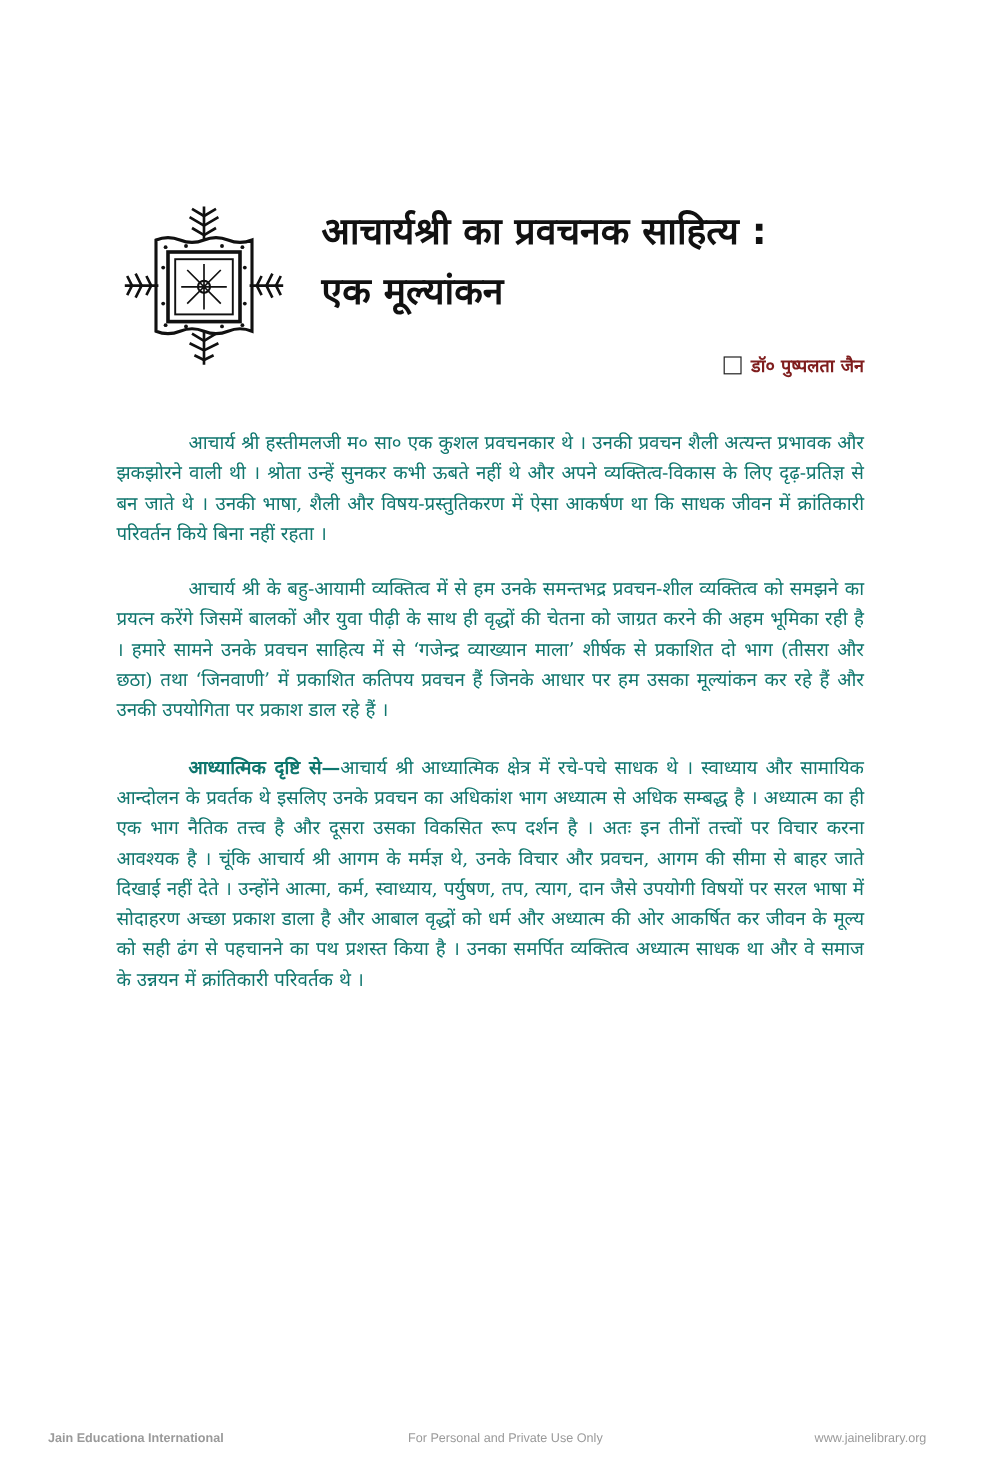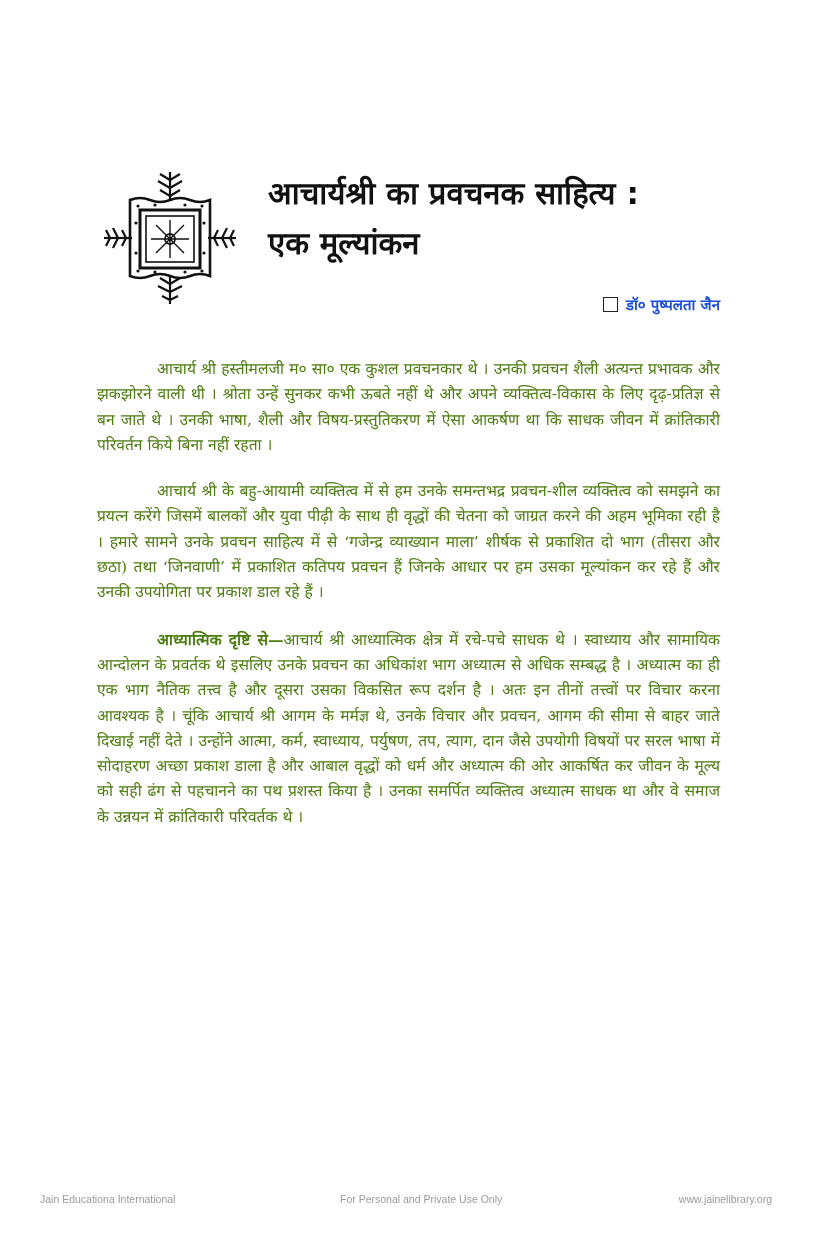--- a/index.html
+++ b/index.html
@@ -7,36 +7,36 @@
     width:828px; height:1235px; background:#ffffff; position:relative; overflow:hidden;
     font-family:"DejaVu Sans", sans-serif; color:#1a1a1a;
   }
   .ornament { position:absolute; left:100px; top:168px; width:140px; height:140px; }
   .title {
     position:absolute; left:268px; top:168px; width:460px;
     font-family:"DejaVu Sans", sans-serif; font-weight:bold; font-size:31px; line-height:50px; color:#111;
   }
   .title div { white-space:nowrap; }
   .author {
-    position:absolute; right:108px; top:294px; font-size:15px; font-weight:bold; color:#1d4ed8;
+    position:absolute; right:108px; top:294px; font-size:15px; font-weight:bold; color:#7f1d1d;
     display:flex; align-items:center; gap:8px;
   }
   .author .box { width:13px; height:13px; border:1.4px solid #222; display:inline-block; }
   .body {
     position:absolute; left:97px; top:357px; width:623px;
-    font-family:"DejaVu Serif", serif; font-size:15.6px; line-height:25.3px; color:#4d7c0f;
+    font-family:"DejaVu Serif", serif; font-size:15.6px; line-height:25.3px; color:#0f766e;
   }
   .para { text-align:justify; text-indent:60px; margin:0 0 21px 0; }
   .para b { font-weight:bold; }
   .footer {
     position:absolute; top:1193px; left:0; width:828px; height:16px;
     font-family:"Liberation Sans", sans-serif; font-size:10.5px; color:#9a9a9a;
   }
   .footer span { position:absolute; top:0; }
-  .f-left { left:40px; }
+  .f-left { left:40px;font-weight:bold; }
   .f-center { left:340px;text-align:center; }
   .f-right { right:56px; }
 </style>
 </head>
 <body>
 
 <div class="ornament">
   <svg width="140" height="140" viewBox="0 0 140 140">
     <g stroke="#111" fill="none" stroke-width="2.2">
 

